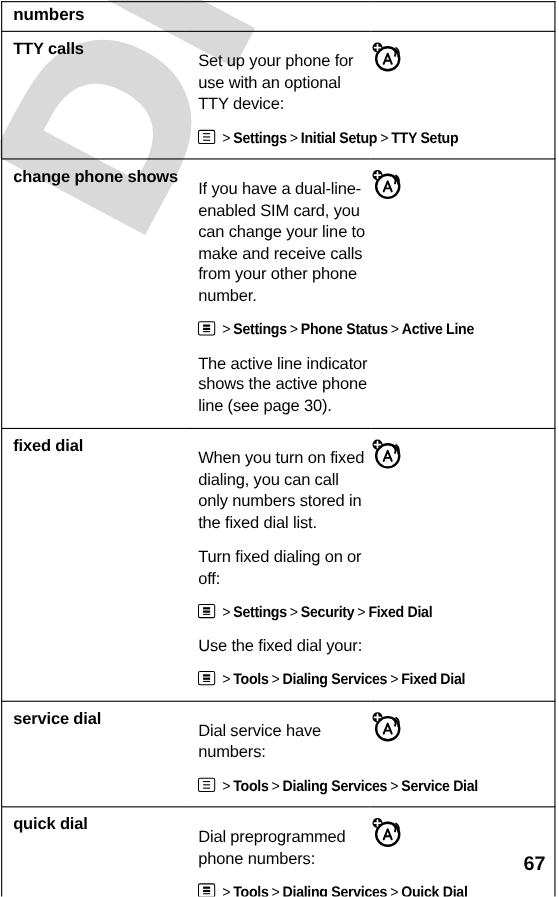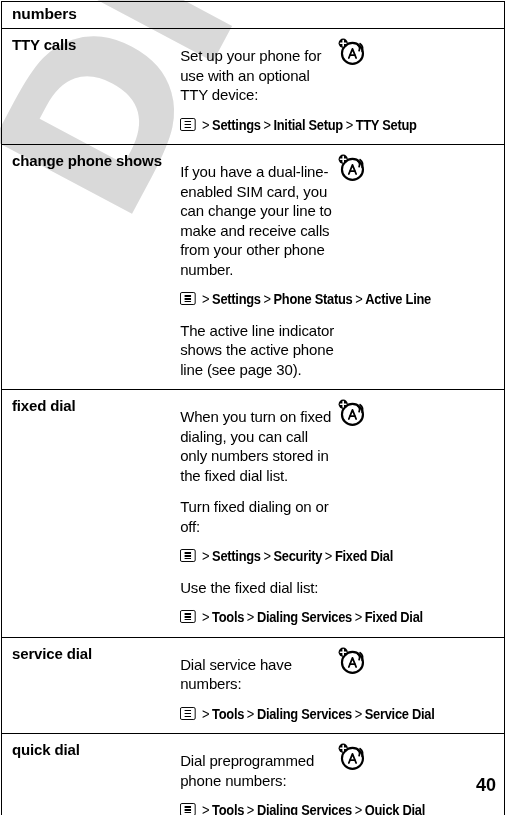--- a/index.html
+++ b/index.html
@@ -265,21 +265,21 @@
           </td>
         </tr>
         <tr class="frow">
           <td class="c-name">
             <div class="feature-name">fixed dial</div>
           </td>
           <td class="c-desc">
             <p class="desc-para">When you turn on fixed dialing, you can call only numbers stored in the fixed dial list.</p>
             <p class="desc-para">Turn fixed dialing on or off:</p>
             <div class="menu-path"><span class="menu-key"><span class="mk-outer"></span><span class="mk-bar b1"></span><span class="mk-bar b2"></span><span class="mk-bar b3"></span></span><span class="sep">&gt;</span><span class="pitem">Settings</span><span class="sep">&gt;</span><span class="pitem">Security</span><span class="sep">&gt;</span><span class="pitem">Fixed Dial</span></div>
-            <p class="desc-para">Use the fixed dial list:</p>
+            <p class="desc-para">Use the fixed dial your:</p>
             <div class="menu-path"><span class="menu-key"><span class="mk-outer"></span><span class="mk-bar b1"></span><span class="mk-bar b2"></span><span class="mk-bar b3"></span></span><span class="sep">&gt;</span><span class="pitem">Tools</span><span class="sep">&gt;</span><span class="pitem">Dialing Services</span><span class="sep">&gt;</span><span class="pitem">Fixed Dial</span></div>
           </td>
           <td class="c-icon">
             <svg class="net-icon" viewBox="0 0 32 32">
               <circle cx="16.5" cy="17.5" r="11.2" fill="none" stroke="#000" stroke-width="2.3"></circle>
               <path d="M12.6 22.4 L16.5 12.6 L20.4 22.4" fill="none" stroke="#000" stroke-width="1.9" stroke-linecap="round" stroke-linejoin="round"></path>
               <path d="M14.0 19.4 L19.0 19.4" fill="none" stroke="#000" stroke-width="1.8" stroke-linecap="round"></path>
               <path d="M22.2 8.6 q3.0 2.4 1.4 6.0" fill="none" stroke="#000" stroke-width="1.9" stroke-linecap="round"></path>
               <path d="M24.6 7.0 q4.2 3.2 2.0 8.0" fill="none" stroke="#000" stroke-width="1.7" stroke-linecap="round"></path>
               <circle cx="6.6" cy="6.6" r="4.9" fill="#000"></circle>
@@ -324,16 +324,16 @@
               <path d="M24.6 7.0 q4.2 3.2 2.0 8.0" fill="none" stroke="#000" stroke-width="1.7" stroke-linecap="round"></path>
               <circle cx="6.6" cy="6.6" r="4.9" fill="#000"></circle>
               <path d="M6.6 3.7 L6.6 9.5 M3.7 6.6 L9.5 6.6" stroke="#fff" stroke-width="1.7" stroke-linecap="round"></path>
             </svg>
           </td>
         </tr>
       </tbody>
   </table>
 
   <div id="footer">
-    <span class="foot-page">40</span>
+    <span class="foot-page">67</span>
   </div>
 
 </div>
 
 </body></html>

